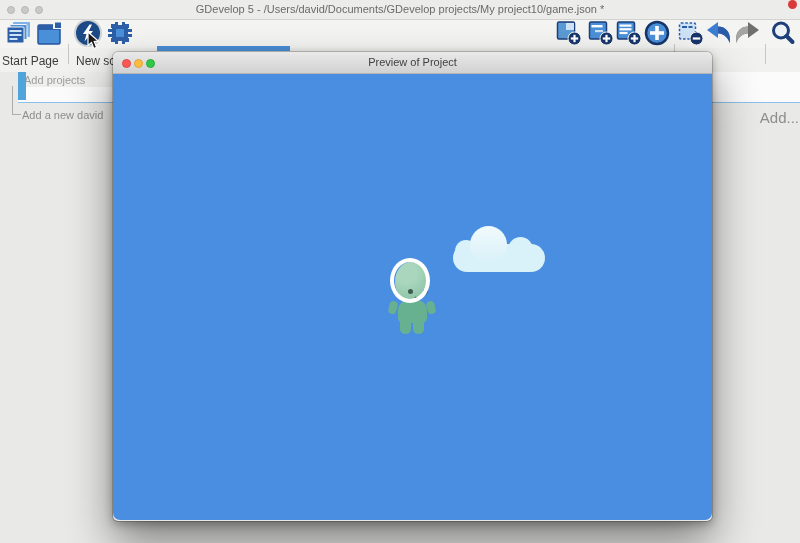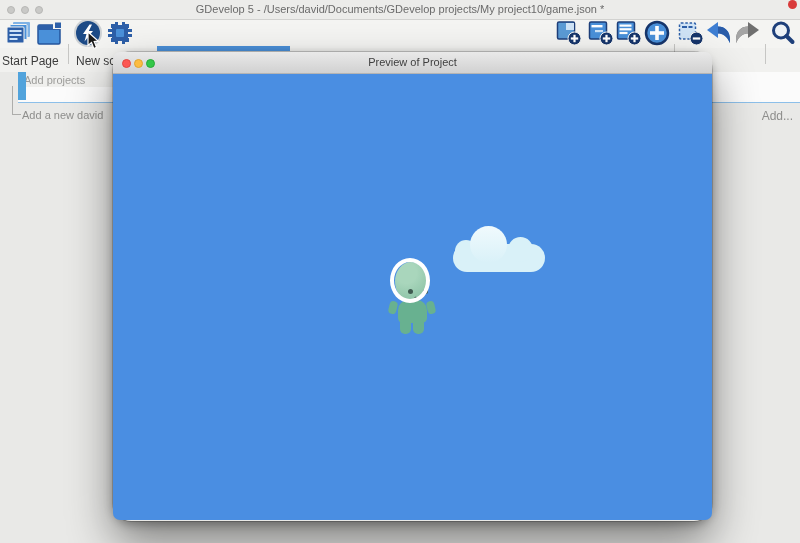--- a/index.html
+++ b/index.html
@@ -31,24 +31,24 @@
   .tab{position:absolute;top:0;height:24px;line-height:26px;font-size:12px;color:#3c3c3c;white-space:nowrap;cursor:pointer;}
 
   
   .eventsheet{left:0;top:72px;width:800px;height:471px;background:var(--sheet-bg);z-index:1;}
   .event-row{position:absolute;left:18px;top:0;width:782px;height:31px;background:#fbfbfb;border-bottom:1px solid #8cbfe9;}
   .condition-cell{position:absolute;left:8px;top:0;width:340px;height:15px;background:#efefed;}
   .condition-link{position:absolute;left:6px;top:2px;font-size:11px;color:#9c9c9a;cursor:pointer;white-space:nowrap;}
   .sel-bar{position:absolute;left:0;top:0;width:8px;height:28px;background:var(--sel-bar);}
   .tree-line{position:absolute;left:12px;top:14px;width:9px;height:29px;border-left:1px solid #adadab;border-bottom:1px solid #adadab;}
   .add-event-link{position:absolute;left:22px;top:37px;font-size:11px;color:#8e8e8c;cursor:pointer;white-space:nowrap;}
-  .add-more-link{position:absolute;right:7px;top:37px;font-size:12px;color:#8e8e8c;cursor:pointer;white-space:nowrap;}
-
-  
-  .preview-window{left:113px;top:52px;width:599px;height:469px;border-radius:18px;z-index:10;
+  .add-more-link{position:absolute;right:1px;top:37px;font-size:15px;color:#8e8e8c;cursor:pointer;white-space:nowrap;}
+
+  
+  .preview-window{left:113px;top:52px;width:599px;height:469px;border-radius:5px;z-index:10;
     box-shadow:0 22px 45px rgba(0,0,0,.45),0 3px 10px rgba(0,0,0,.3),0 0 0 1px rgba(0,0,0,.18);}
   .preview-titlebar{position:absolute;left:0;top:0;width:100%;height:22px;border-radius:7px 7px 0 0;
     background:linear-gradient(#e9e9e9,#d1d1d1);border-bottom:1px solid #b4b4b4;}
   .preview-title{width:100%;text-align:center;line-height:21px;font-size:11px;color:#3e3e3e;}
   .light{position:absolute;top:7px;width:9px;height:9px;border-radius:50%;cursor:pointer;}
   .light.red{left:9px;background:var(--t-red);border:1px solid #e14640;}
   .light.yellow{left:21px;background:var(--t-yellow);border:1px solid #e0a531;}
   .light.green{left:33px;background:var(--t-green);border:1px solid #27aa38;}
   .game-area{position:absolute;left:0;top:22px;width:100%;height:446px;background:var(--game-bg);border-radius:0 0 7px 7px;overflow:hidden;}
 

